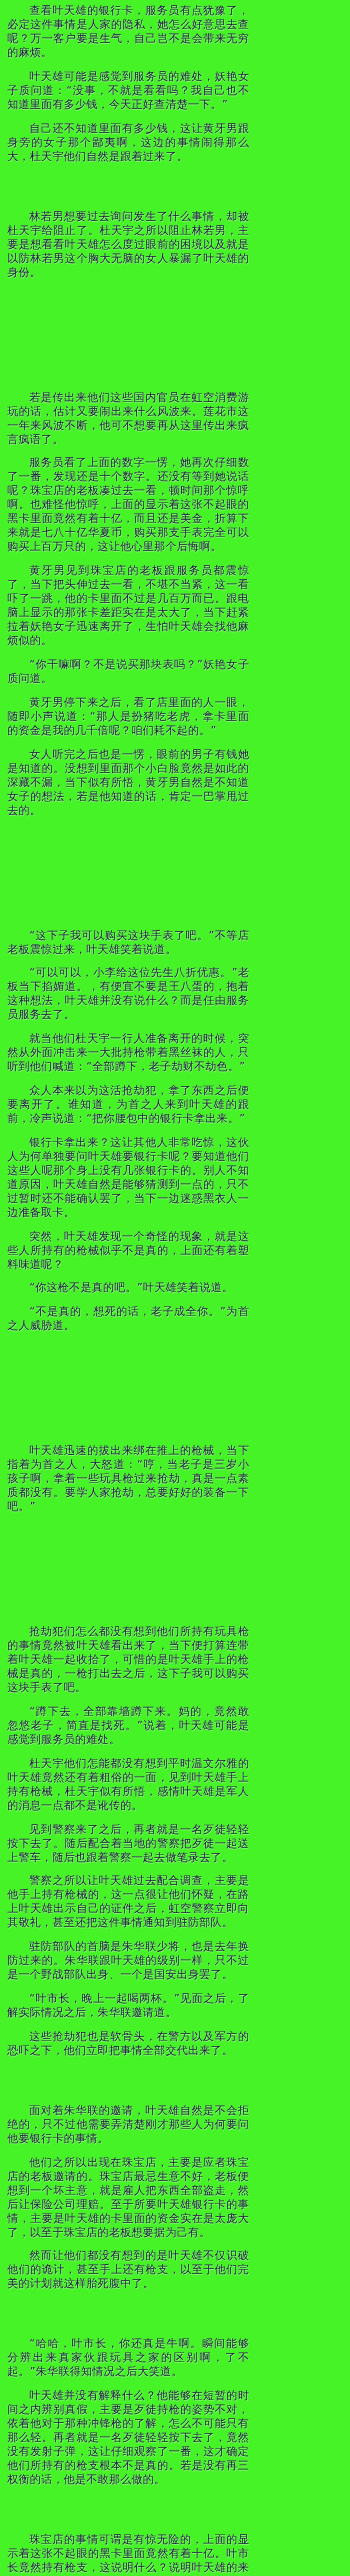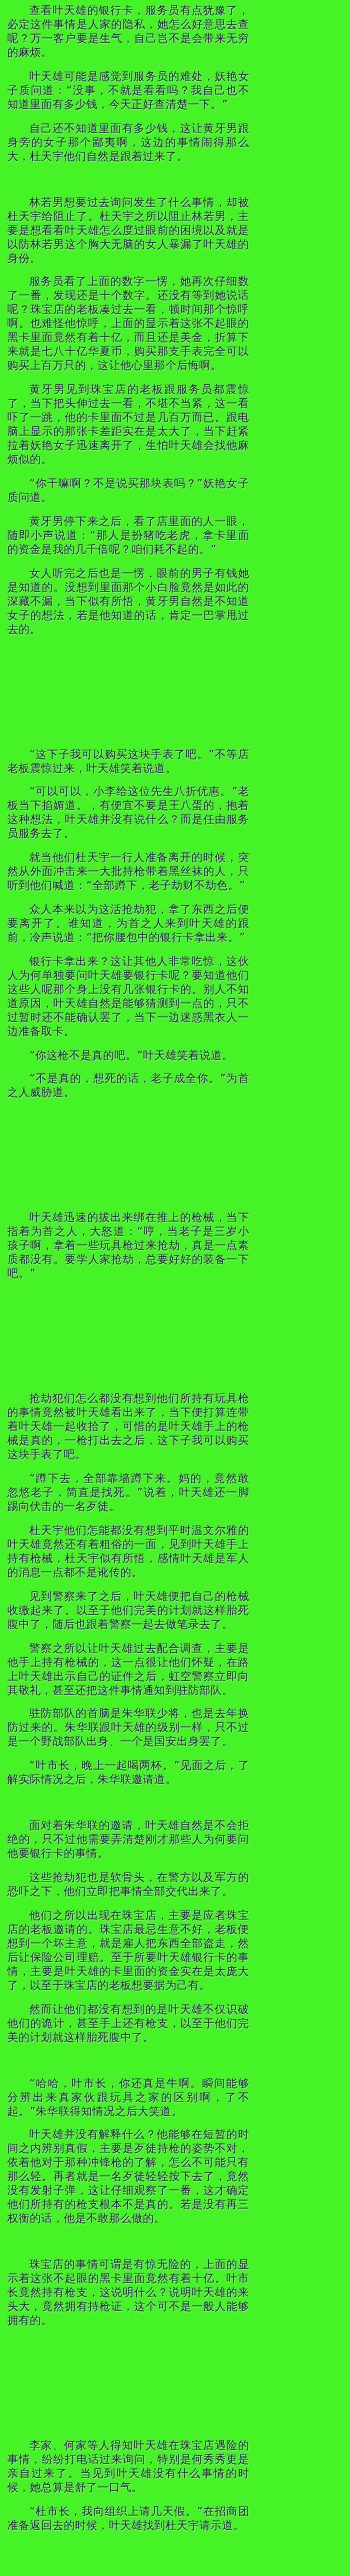--- a/index.html
+++ b/index.html
@@ -26,37 +26,38 @@
   p.para {
     margin: 0 0 9.8px 0;
     font-size: 11px;
     line-height: 14px;
     letter-spacing: 0.3px;
     text-indent: 2em;
     text-align: justify;
     word-break: break-all;
     text-shadow: 0.5px 0.5px 0 rgba(255,255,255,0.40), -0.5px -0.5px 0 rgba(255,255,255,0.25);
   }
-  p.para.gap-lg { margin-top: 32px; }
+  p.para.gap-lg { margin-top: 46px; }
   p.para.gap-xl { margin-top: 111px; }
 </style>
 </head>
 <body style="background-color: rgb(70, 243, 39);">
 
 <div class="page">
   <div class="text-body" style="color: rgb(22, 22, 58);">
 
       <p class="para">查看叶天雄的银行卡，服务员有点犹豫了，必定这件事情是人家的隐私，她怎么好意思去查呢？万一客户要是生气，自己岂不是会带来无穷的麻烦。</p>
 
       <p class="para">叶天雄可能是感觉到服务员的难处，妖艳女子质问道：“没事，不就是看看吗？我自己也不知道里面有多少钱，今天正好查清楚一下。”</p>
 
       <p class="para">自己还不知道里面有多少钱，这让黄牙男跟身旁的女子那个鄙夷啊，这边的事情闹得那么大，杜天宇他们自然是跟着过来了。</p>
 
       <p class="para gap-lg">林若男想要过去询问发生了什么事情，却被杜天宇给阻止了。杜天宇之所以阻止林若男，主要是想看看叶天雄怎么度过眼前的困境以及就是以防林若男这个胸大无脑的女人暴漏了叶天雄的身份。</p>
 
+      <p class="para gap-xl">若是传出来他们这些国内官员在虹空消费游玩的话，估计又要闹出来什么风波来。莲花市这一年来风波不断，他可不想要再从这里传出来疯言疯语了。</p>
 
       <p class="para">服务员看了上面的数字一愣，她再次仔细数了一番，发现还是十个数字。还没有等到她说话呢？珠宝店的老板凑过去一看，顿时间那个惊呼啊。也难怪他惊呼，上面的显示着这张不起眼的黑卡里面竟然有着十亿，而且还是美金，折算下来就是七八十亿华夏币，购买那支手表完全可以购买上百万只的，这让他心里那个后悔啊。</p>
 
       <p class="para">黄牙男见到珠宝店的老板跟服务员都震惊了，当下把头伸过去一看，不堪不当紧，这一看吓了一跳，他的卡里面不过是几百万而已。跟电脑上显示的那张卡差距实在是太大了，当下赶紧拉着妖艳女子迅速离开了，生怕叶天雄会找他麻烦似的。</p>
 
       <p class="para">“你干嘛啊？不是说买那块表吗？”妖艳女子质问道。</p>
 
       <p class="para">黄牙男停下来之后，看了店里面的人一眼，随即小声说道：“那人是扮猪吃老虎，拿卡里面的资金是我的几千倍呢？咱们耗不起的。”</p>
 
       <p class="para">女人听完之后也是一愣，眼前的男子有钱她是知道的。没想到里面那个小白脸竟然是如此的深藏不漏，当下似有所悟，黄牙男自然是不知道女子的想法，若是他知道的话，肯定一巴掌甩过去的。</p>
@@ -65,45 +66,46 @@
 
       <p class="para">“可以可以，小李给这位先生八折优惠。”老板当下掐媚道。，有便宜不要是王八蛋的，抱着这种想法，叶天雄并没有说什么？而是任由服务员服务去了。</p>
 
       <p class="para">就当他们杜天宇一行人准备离开的时候，突然从外面冲击来一大批持枪带着黑丝袜的人，只听到他们喊道：“全部蹲下，老子劫财不劫色。”</p>
 
 
       <p class="para">众人本来以为这活抢劫犯，拿了东西之后便要离开了。谁知道，为首之人来到叶天雄的跟前，冷声说道：“把你腰包中的银行卡拿出来。”</p>
 
       <p class="para">银行卡拿出来？这让其他人非常吃惊，这伙人为何单独要问叶天雄要银行卡呢？要知道他们这些人呢那个身上没有几张银行卡的。别人不知道原因，叶天雄自然是能够猜测到一点的，只不过暂时还不能确认罢了，当下一边迷惑黑衣人一边准备取卡。</p>
 
+      <p class="para">突然，叶天雄发现一个奇怪的现象，就是这些人所持有的枪械似乎不是真的，上面还有着塑料味道呢？</p>
 
       <p class="para">“你这枪不是真的吧。”叶天雄笑着说道。</p>
 
       <p class="para">“不是真的，想死的话，老子成全你。”为首之人威胁道。</p>
 
       <p class="para gap-xl">叶天雄迅速的拔出来绑在推上的枪械，当下指着为首之人，大怒道：“哼，当老子是三岁小孩子啊，拿着一些玩具枪过来抢劫，真是一点素质都没有。要学人家抢劫，总要好好的装备一下吧。”</p>
 
       <p class="para gap-xl">抢劫犯们怎么都没有想到他们所持有玩具枪的事情竟然被叶天雄看出来了，当下便打算连带着叶天雄一起收拾了，可惜的是叶天雄手上的枪械是真的，一枪打出去之后，这下子我可以购买这块手表了吧。</p>
 
-      <p class="para">“蹲下去，全部靠墙蹲下来。妈的，竟然敢忽悠老子，简直是找死。”说着，叶天雄还一脚踢向伏击的一名歹徒。</p>
+      <p class="para">“蹲下去，全部靠墙蹲下来。妈的，竟然敢忽悠老子，简直是找死。”说着，叶天雄可能是感觉到服务员的难处。</p>
 
       <p class="para">杜天宇他们怎能都没有想到平时温文尔雅的叶天雄竟然还有着粗俗的一面，见到叶天雄手上持有枪械，杜天宇似有所悟，感情叶天雄是军人的消息一点都不是讹传的。</p>
 
 
-      <p class="para">见到警察来了之后，叶天雄便把自己的枪械收缴起来了。以至于他们完美的计划就这样胎死腹中了，随后也跟着警察一起去做笔录去了。</p>
+      <p class="para">见到警察来了之后，再者就是一名歹徒轻轻按下去了。随后配合着当地的警察把歹徒一起送上警车，随后也跟着警察一起去做笔录去了。</p>
 
       <p class="para">警察之所以让叶天雄过去配合调查，主要是他手上持有枪械的，这一点很让他们怀疑，在路上叶天雄出示自己的证件之后，虹空警察立即向其敬礼，甚至还把这件事情通知到驻防部队。</p>
 
       <p class="para">驻防部队的首脑是朱华联少将，也是去年换防过来的。朱华联跟叶天雄的级别一样，只不过是一个野战部队出身、一个是国安出身罢了。</p>
 
       <p class="para">“叶市长，晚上一起喝两杯。”见面之后，了解实际情况之后，朱华联邀请道。</p>
 
+      <p class="para">这些抢劫犯也是软骨头，在警方以及军方的恐吓之下，他们立即把事情全部交代出来了。</p>
+
       <p class="para gap-lg">面对着朱华联的邀请，叶天雄自然是不会拒绝的，只不过他需要弄清楚刚才那些人为何要问他要银行卡的事情。</p>
-
-      <p class="para">这些抢劫犯也是软骨头，在警方以及军方的恐吓之下，他们立即把事情全部交代出来了。</p>
 
       <p class="para">他们之所以出现在珠宝店，主要是应者珠宝店的老板邀请的。珠宝店最忌生意不好，老板便想到一个坏主意，就是雇人把东西全部盗走，然后让保险公司理赔。至于所要叶天雄银行卡的事情，主要是叶天雄的卡里面的资金实在是太庞大了，以至于珠宝店的老板想要据为己有。</p>
 
       <p class="para">然而让他们都没有想到的是叶天雄不仅识破他们的诡计，甚至手上还有枪支，以至于他们完美的计划就这样胎死腹中了。</p>
 
       <p class="para gap-lg">“哈哈，叶市长，你还真是牛啊。瞬间能够分辨出来真家伙跟玩具之家的区别啊，了不起。”朱华联得知情况之后大笑道。</p>
 
       <p class="para">叶天雄并没有解释什么？他能够在短暂的时间之内辨别真假，主要是歹徒持枪的姿势不对，依着他对于那种冲锋枪的了解，怎么不可能只有那么轻。再者就是一名歹徒轻轻按下去了，竟然没有发射子弹，这让仔细观察了一番，这才确定他们所持有的枪支根本不是真的。若是没有再三权衡的话，他是不敢那么做的。</p>
 
       <p class="para gap-lg">珠宝店的事情可谓是有惊无险的，上面的显示着这张不起眼的黑卡里面竟然有着十亿。叶市长竟然持有枪支，这说明什么？说明叶天雄的来头大，竟然拥有持枪证，这个可不是一般人能够拥有的。</p>

